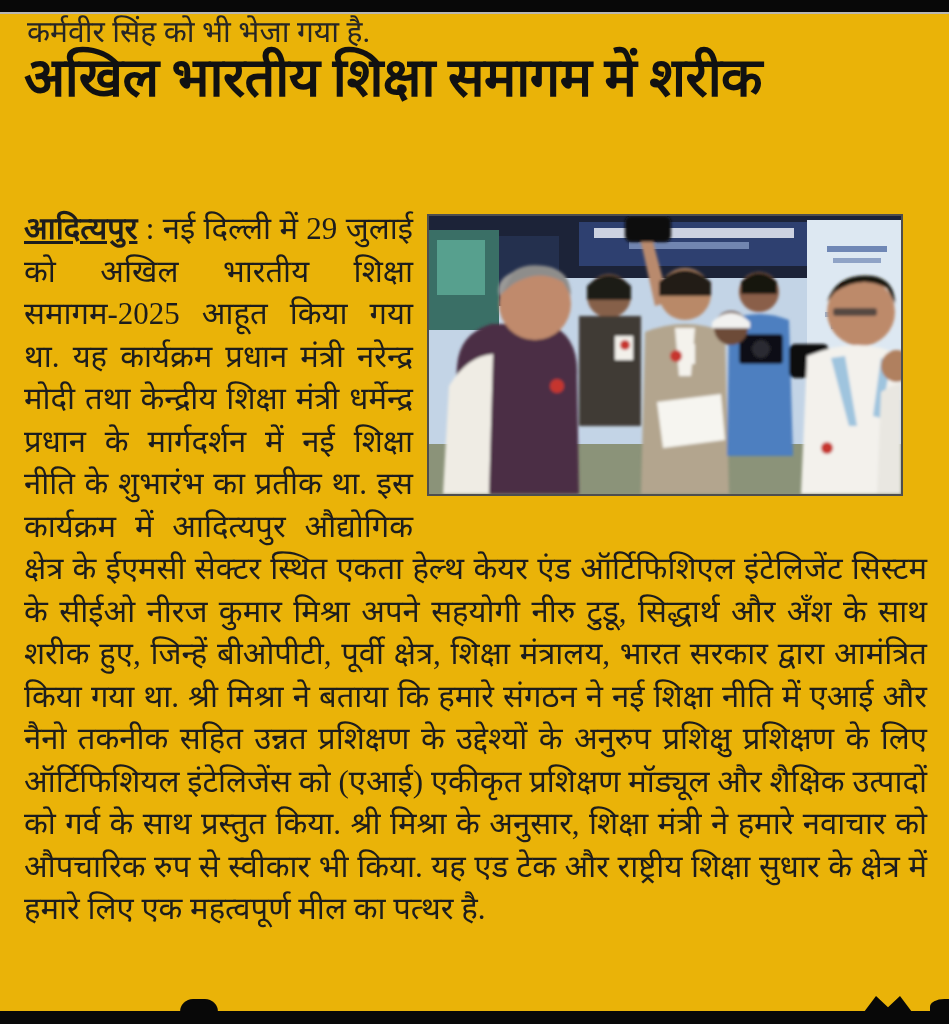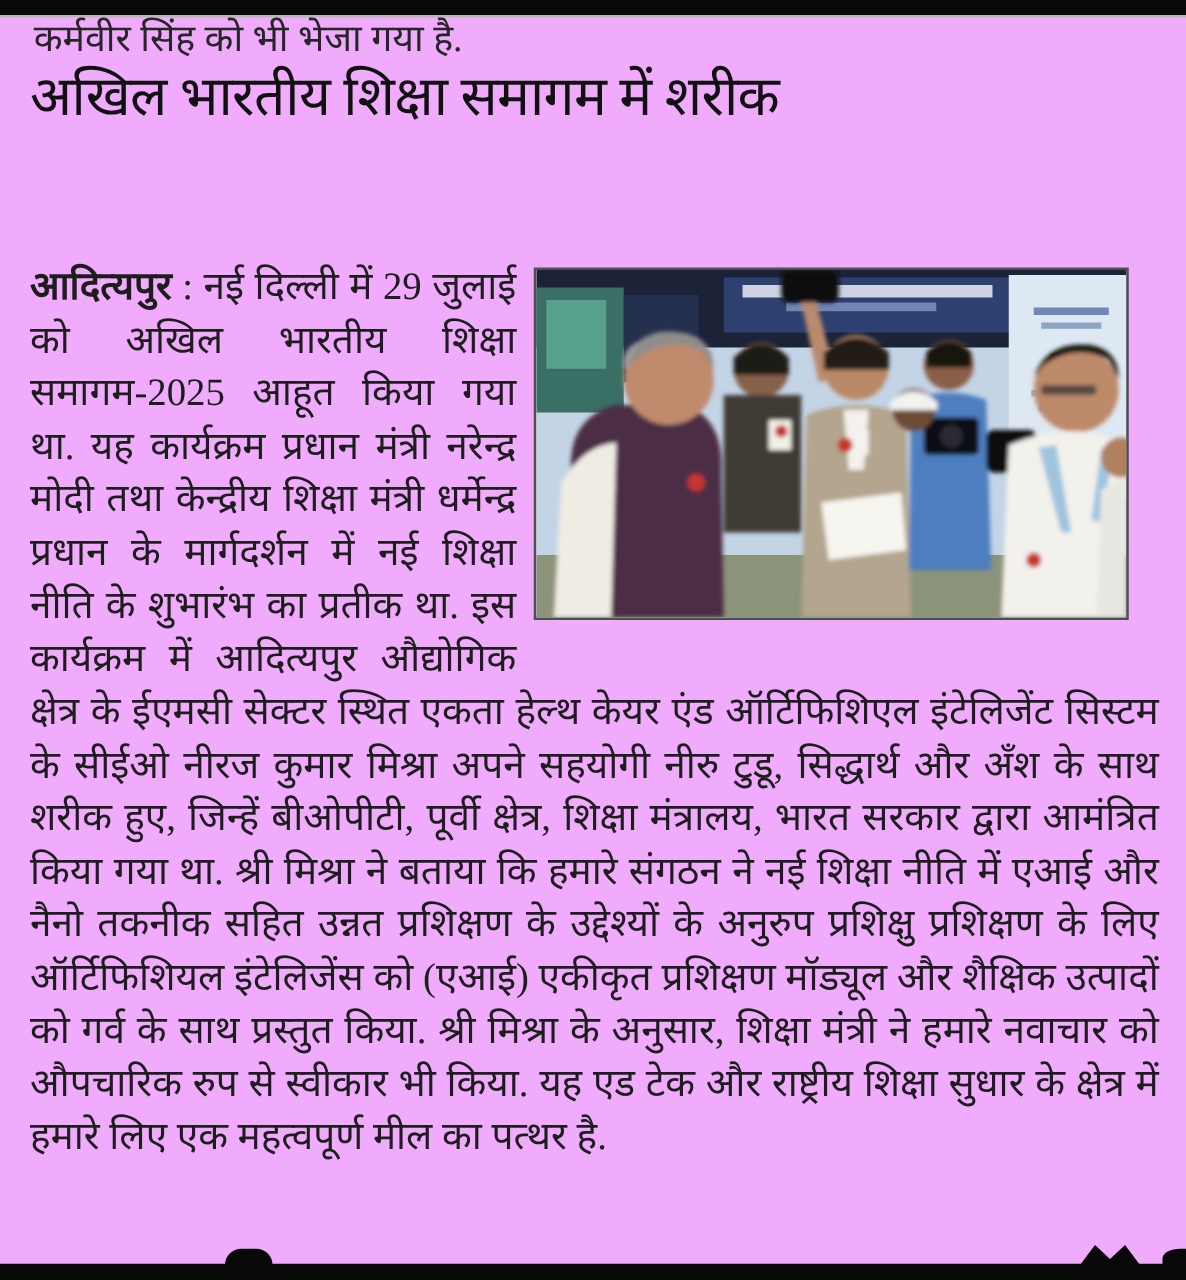--- a/index.html
+++ b/index.html
@@ -3,44 +3,44 @@
 <meta charset="utf-8">
 <style>
   html,body{margin:0;padding:0;}
   body{
     width:949px;height:1024px;
     background:#e9e7e2;
     font-family:"Liberation Serif","DejaVu Serif",serif;
   }
   .page{
     position:relative;width:949px;height:1024px;overflow:hidden;
-    background:#f0abfc;color:#191919;
+    background:#eab308;color:#191919;
   }
   
   .topbar{position:absolute;left:0;top:0;width:949px;height:12px;background:#080808;}
   .topbar-shadow{position:absolute;left:0;top:12px;width:949px;height:2px;background:#b9b7b2;}
   
   .kicker{
     position:absolute;left:27px;top:13px;width:900px;
     font-size:30px;line-height:38px;color:#262626;white-space:nowrap;
   }
   
   .headline{
     position:absolute;left:24px;top:44px;width:920px;
-    font-weight:400;font-size:44px;line-height:68px;color:#111;
+    font-weight:700;font-size:54px;line-height:68px;color:#111;
     letter-spacing:-0.5px;
   }
   .headline .hl{display:block;white-space:nowrap;}
   
   .article{
     position:absolute;left:24px;top:208px;width:903px;
     font-size:31px;line-height:42.5px;text-align:justify;color:#1d1d1d;
   }
   .article p{margin:0;}
-  .article strong{font-weight:700;}
+  .article strong{font-weight:700;text-decoration:underline;}
   figure.photo{
     float:right;margin:6px 24px 10px 14px;padding:0;
     width:472px;height:278px;border:2px solid #4e4e4e;
     background:#c3d4e6;overflow:hidden;
   }
   figure.photo svg{display:block;width:100%;height:100%;}
   
   .bottombar{position:absolute;left:0;top:1011px;width:949px;height:13px;background:#080808;}
   .hump{position:absolute;background:#080808;}
   .hump.dome{border-radius:18px 18px 0 0;}

